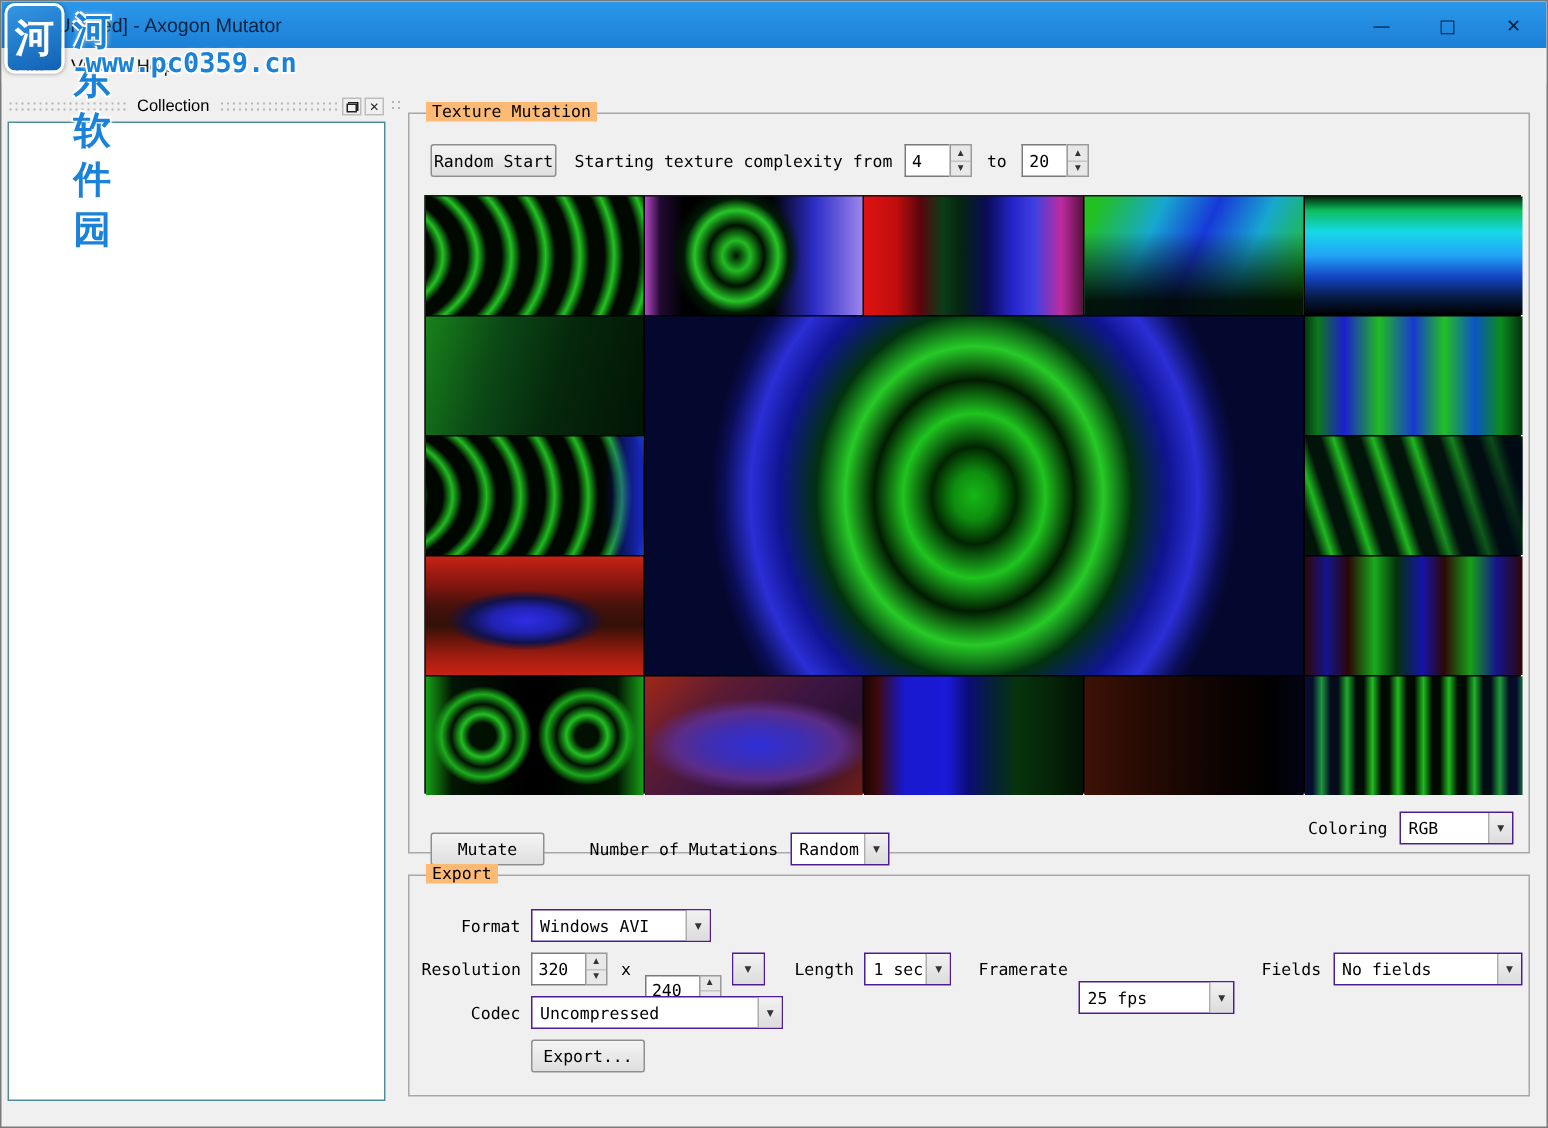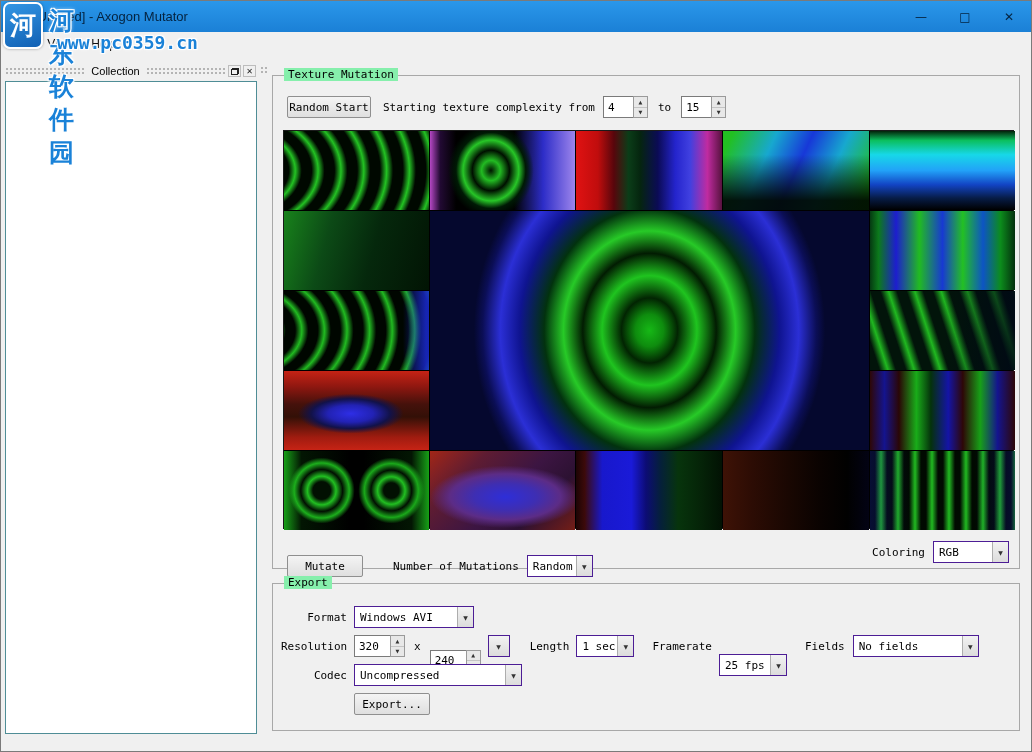--- a/index.html
+++ b/index.html
@@ -45,21 +45,21 @@
     font-size: 9px; color: #222; background: #f0f0f0; border: 1px solid #bdbdbd; }
   .float-icon { position: relative; width: 8px; height: 7px; }
   .float-icon::before { content: ""; position: absolute; right: 0; top: 0; width: 5px; height: 4px; border: 1px solid #222; }
   .float-icon::after  { content: ""; position: absolute; left: 0; bottom: 0; width: 5px; height: 4px; border: 1px solid #222; background: #f0f0f0; }
   .splitter-dots { position: absolute; left: 259px; top: 65px; width: 8px; }
   .dock-panel { position: absolute; left: 4px; top: 80px; width: 252px; height: 653px;
     background: #fff; border: 1px solid #4f8d96; }
 
   
   .groupbox { position: absolute; border: 1px solid #a8a8a8; }
-  .glabel { position: absolute; top: -8px; left: 11px; background: #86efac; padding: 0 4px; }
+  .glabel { position: absolute; top: -8px; left: 11px; background: #fdba74; padding: 0 4px; }
 
   
   .pbtn { background: linear-gradient(180deg, #f4f4f4, #dfdfdf); border: 1px solid #8f8f8f;
     border-radius: 2px; display: flex; align-items: center; justify-content: center; }
   .spin { display: inline-flex; height: 22px; }
   .spin-val { border: 1px solid #7a7a7a; border-right: none; background: #fff;
     display: flex; align-items: center; padding: 0 4px; }
   .spin-btns { width: 15px; display: flex; flex-direction: column; border: 1px solid #9a9a9a; background: #e8e8e8; }
   .spin-btn { flex: 1; display: flex; align-items: center; justify-content: center;
     font-family: "DejaVu Sans", sans-serif; font-size: 5px; color: #333; }
@@ -147,21 +147,21 @@
       <span class="lbl">Starting texture complexity from</span>
       <span class="spin" style="margin-left:8px;">
         <span class="spin-val" style="width:30px;">4</span>
         <span class="spin-btns">
           <span class="spin-btn">▲</span>
           <span class="spin-btn">▼</span>
         </span>
       </span>
       <span class="lbl" style="margin-left:10px;">to</span>
       <span class="spin" style="margin-left:10px;">
-        <span class="spin-val" style="width:30px;">15</span>
+        <span class="spin-val" style="width:30px;">20</span>
         <span class="spin-btns">
           <span class="spin-btn">▲</span>
           <span class="spin-btn">▼</span>
         </span>
       </span>
     </div>
 
     <div class="texgrid">
       <div class="tex" style="background: repeating-radial-gradient(150% 190% at -35% 50%, rgb(0, 8, 0) 0%, rgb(0, 8, 0) 4.5%, rgb(35, 194, 35) 7.5%, rgb(0, 8, 0) 10.5%);"></div>
       <div class="tex" style="background: radial-gradient(40% 80% at 42% 50%, rgb(0, 21, 0) 0%, rgb(34, 187, 34) 16%, rgb(0, 16, 0) 32%, rgb(39, 198, 39) 48%, rgb(0, 26, 5) 60%, rgba(0, 10, 0, 0) 74%), linear-gradient(90deg, rgb(180, 71, 196) 0%, rgb(34, 10, 51) 7%, rgb(0, 0, 0) 18%, rgb(0, 0, 0) 58%, rgb(45, 45, 200) 78%, rgb(157, 133, 236) 100%);"></div>
@@ -231,21 +231,21 @@
       </span>
       <span class="combo" style="width:22px; margin-left:7px;">
         <span class="combo-arrow" style="border-left:none; width:20px;">▼</span>
       </span>
       <span class="lbl" style="margin-left:20px;">Length</span>
       <span class="combo" style="width:58px; margin-left:7px;">
         <span class="combo-val">1 sec</span>
         <span class="combo-arrow">▼</span>
       </span>
       <span class="lbl" style="margin-left:18px;">Framerate</span>
-      <span class="combo" style="width:68px; margin-left:7px;margin-top:38px;">
+      <span class="combo" style="width:104px; margin-left:7px;margin-top:38px;">
         <span class="combo-val">25 fps</span>
         <span class="combo-arrow">▼</span>
       </span>
       <span class="lbl" style="margin-left:18px;">Fields</span>
       <span class="combo" style="width:126px; margin-left:8px;">
         <span class="combo-val">No fields</span>
         <span class="combo-arrow">▼</span>
       </span>
     </div>
 

